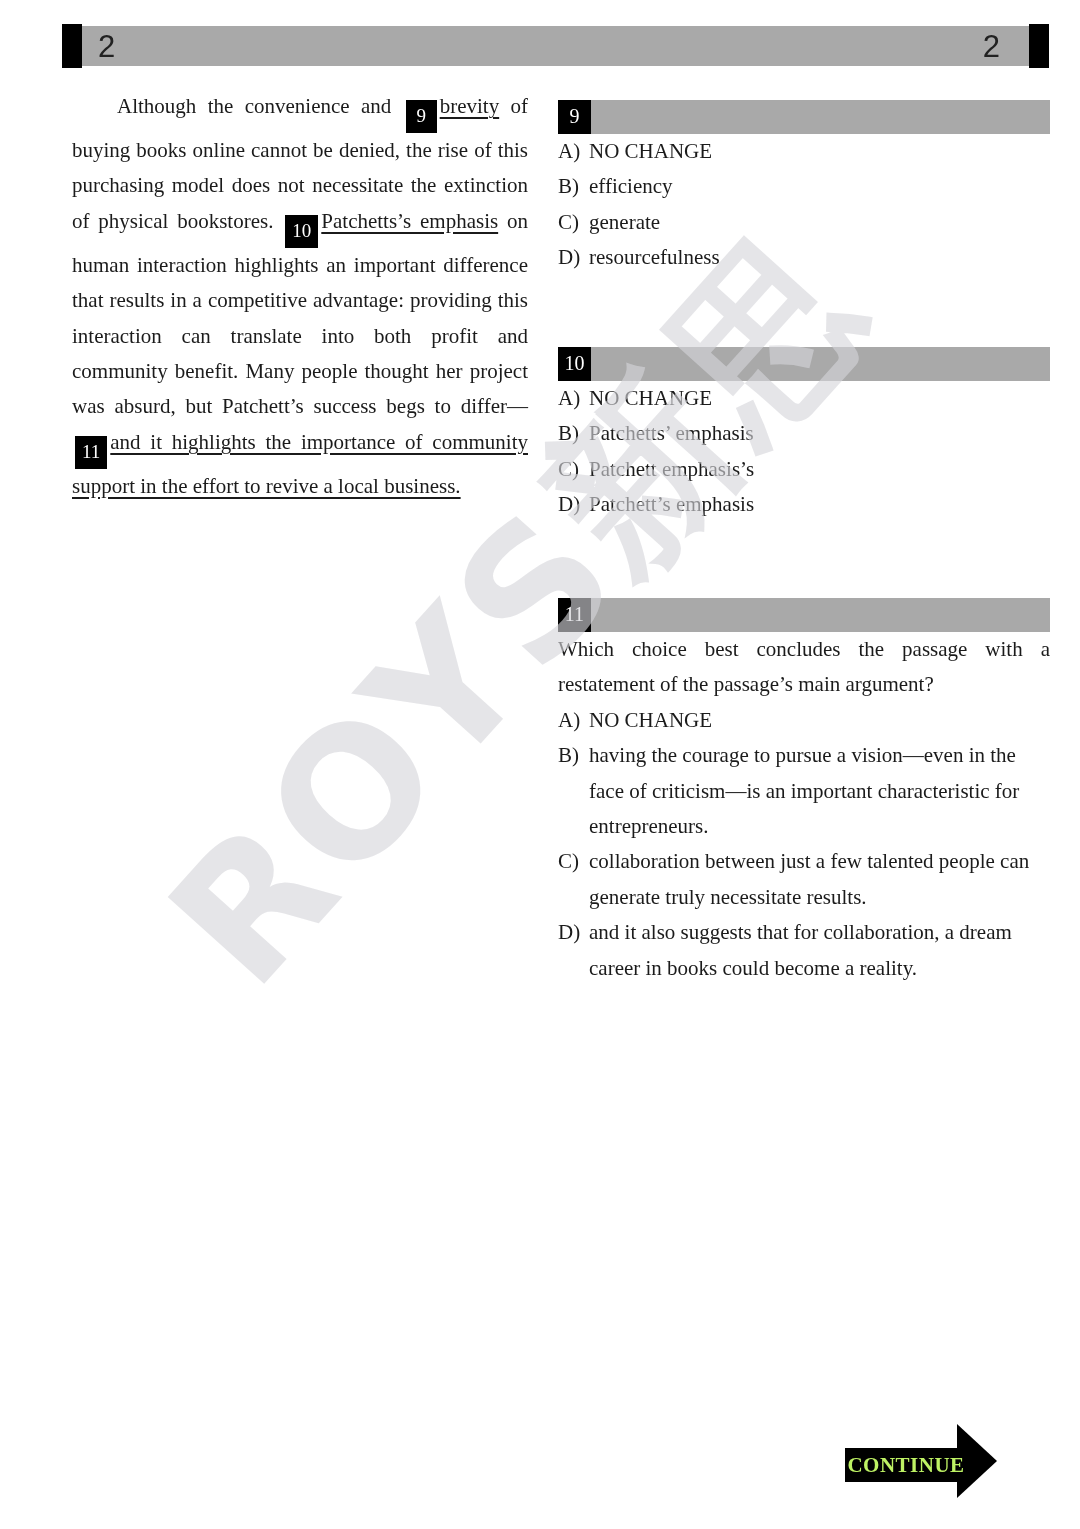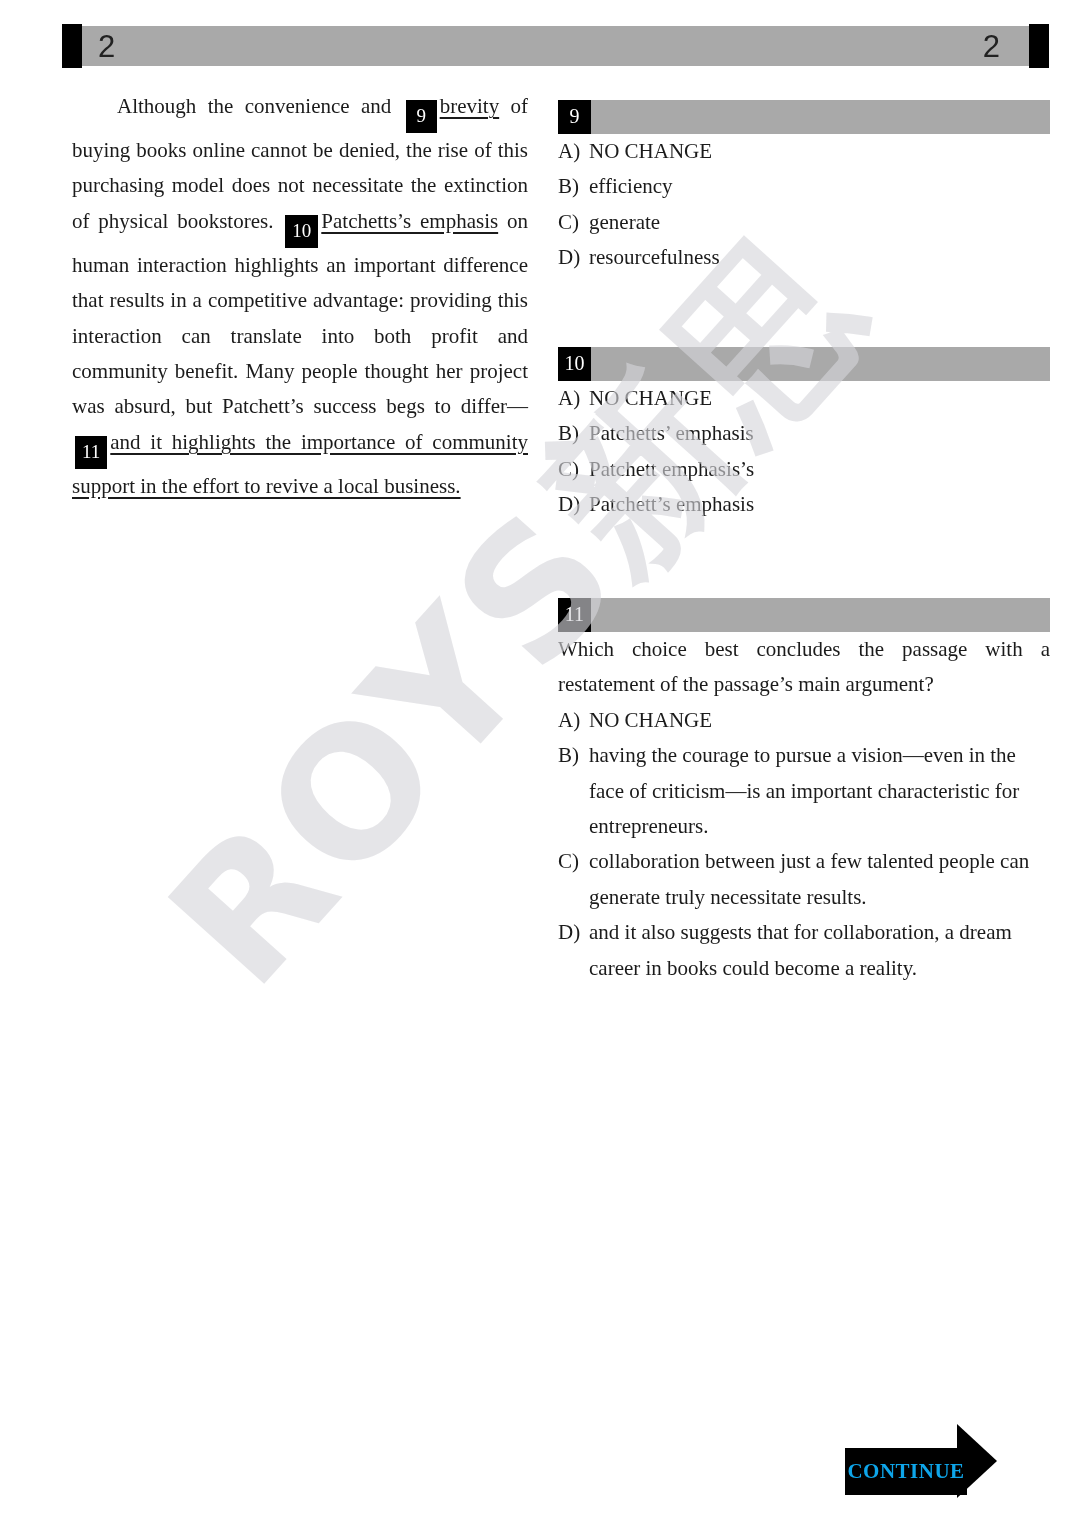--- a/index.html
+++ b/index.html
@@ -111,23 +111,23 @@
     transform-origin: 0 100%;
     transform: rotate(-48deg);
     z-index: 6;
     pointer-events: none;
   }
 
   
   .continue-btn {
     position: absolute;
     left: 845px; top: 1448px;
-    width: 122px; height: 47px;
-    background: #000000;
-    color: #0ea5e9;
+    width: 122px; height: 34px;
+    background: #000000;
+    color: #bef264;
     font-size: 21px;
     font-weight: 700;
     letter-spacing: 0.5px;
     display: flex; align-items: center; justify-content: center;
     z-index: 2;
   }
   .continue-arrow {
     position: absolute;
     left: 957px; top: 1424px;
     width: 0; height: 0;

